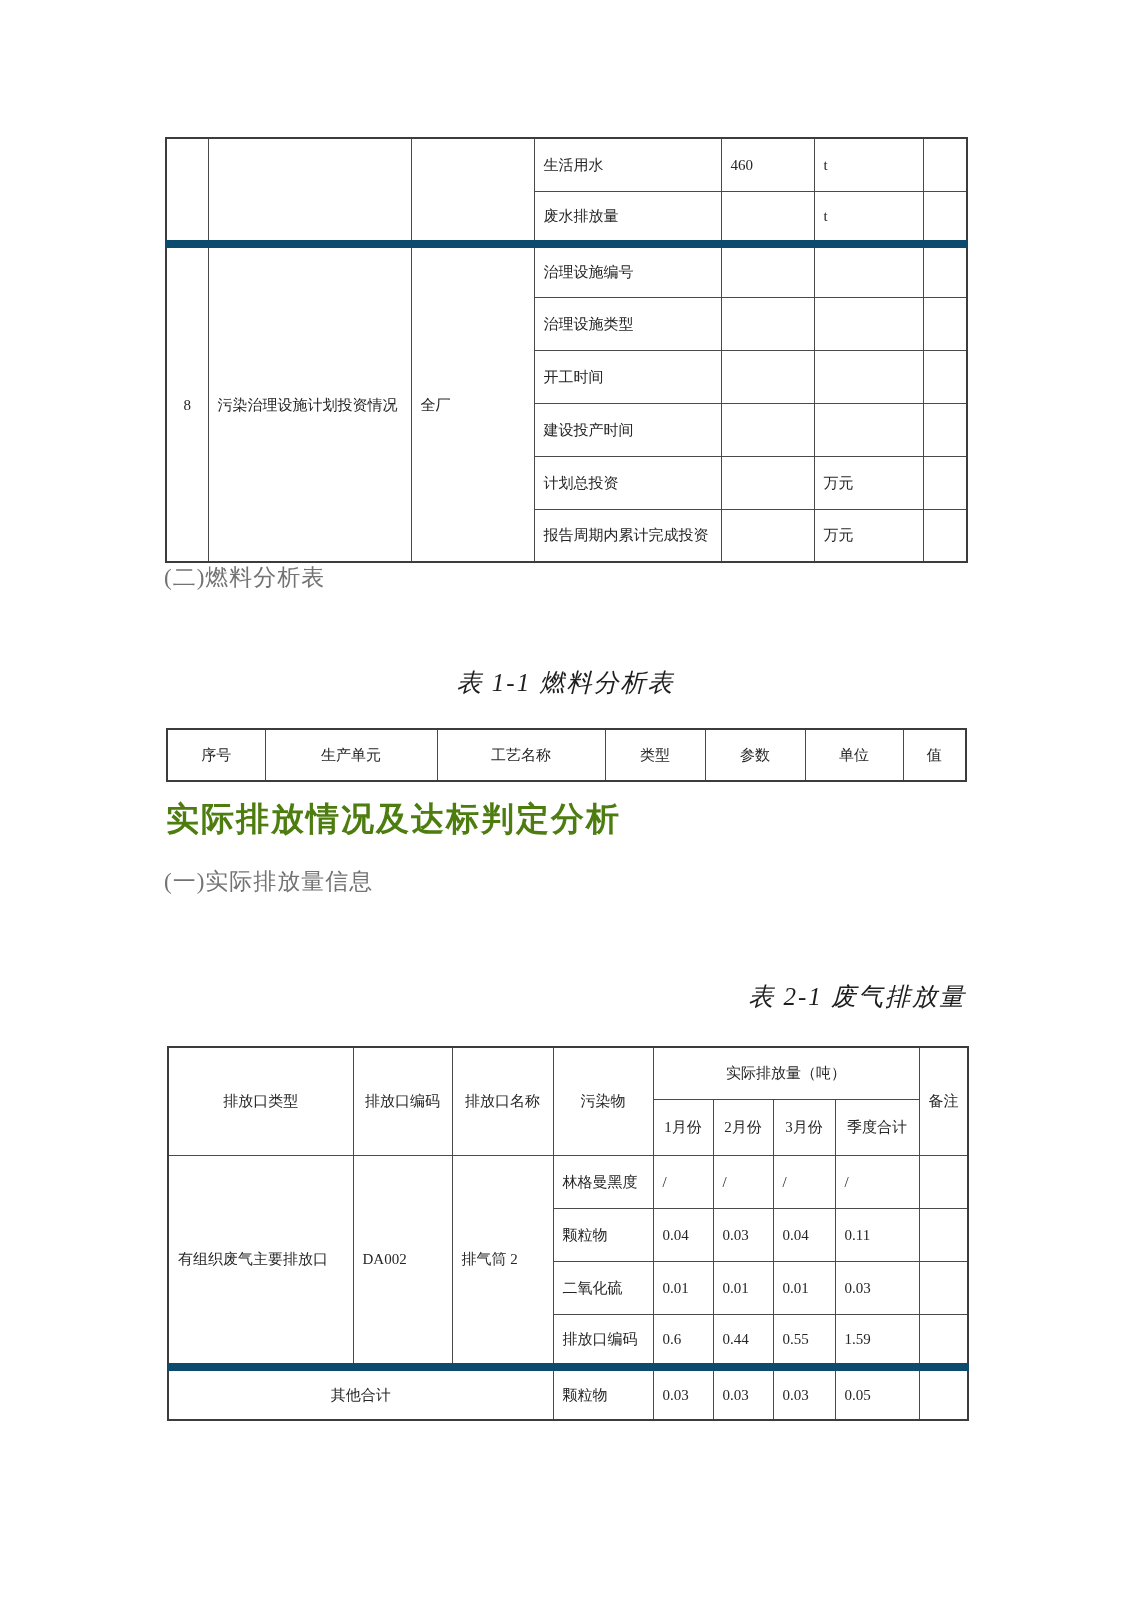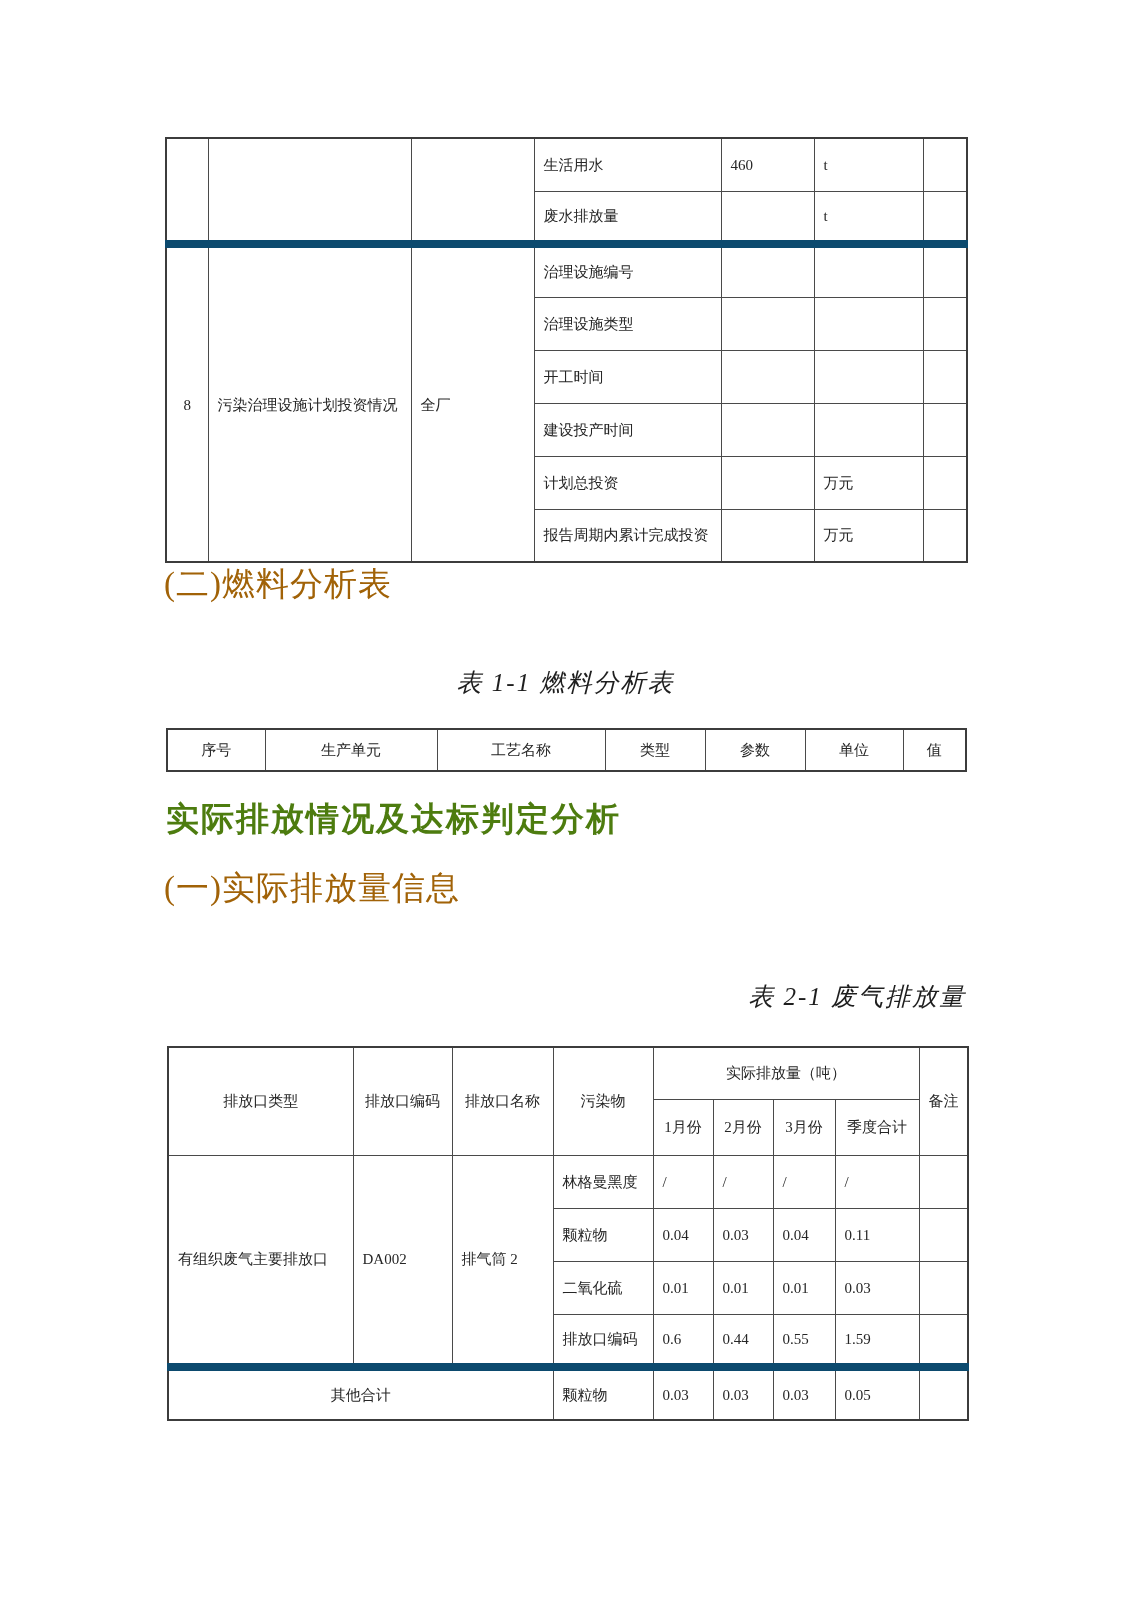--- a/index.html
+++ b/index.html
@@ -23,30 +23,30 @@
   }
   .doc-table td.center { text-align:center; }
   tr.thick-top td { border-top:8px solid #0c4a6e;margin-left:24px; }
 
   
   #top-table   { left:165px; top:137px;  width:801px; }
   #top-table tr { height:53px; }
 
   
   #fuel-table  { left:166px; top:728px;  width:799px; }
-  #fuel-table tr { height:42px; }
+  #fuel-table tr { height:52px; }
 
   
   #emission-table { left:167px; top:1046px; width:800px; }
   #emission-table tr.hdr1 { height:52px; }
   #emission-table tr.hdr2 { height:56px; }
   #emission-table tr.data { height:53px; }
 
   .section-heading {
-    font-size:33px; letter-spacing:1px; color:#a16207;
+    font-size:23px; letter-spacing:1px; color:#737373;
     white-space:nowrap;
   }
   #section-fuel     { left:164px; top:562px; }
   #section-emission { left:164px; top:866px; }
 
   .table-caption {
     left:165px; width:801px; text-align:center;
     font-size:25px; letter-spacing:2px; color:#1e1e1e;font-style:italic;
   }
   #caption-fuel     { top:666px; }

